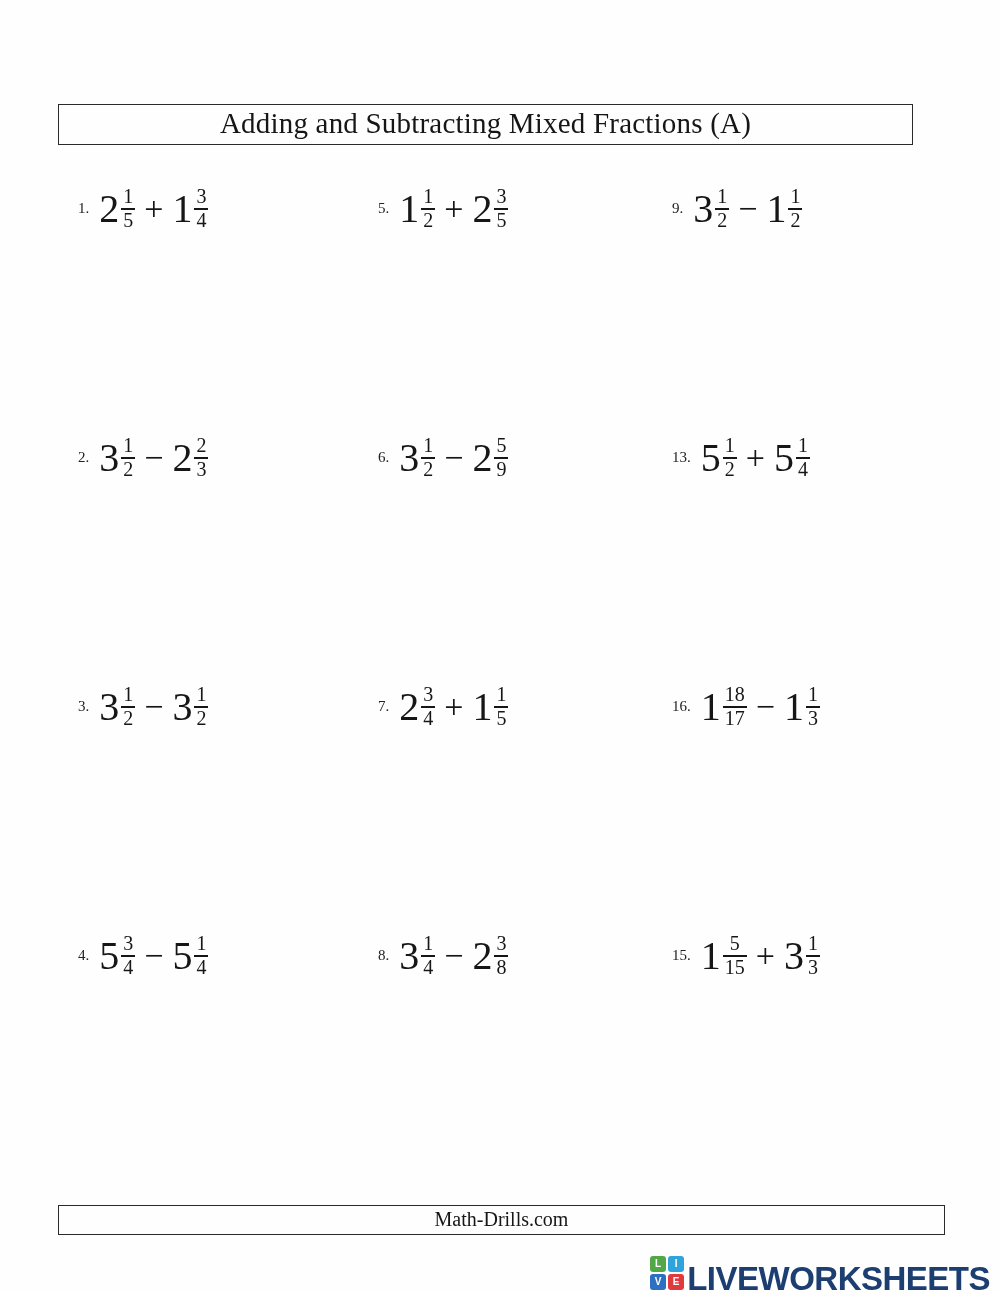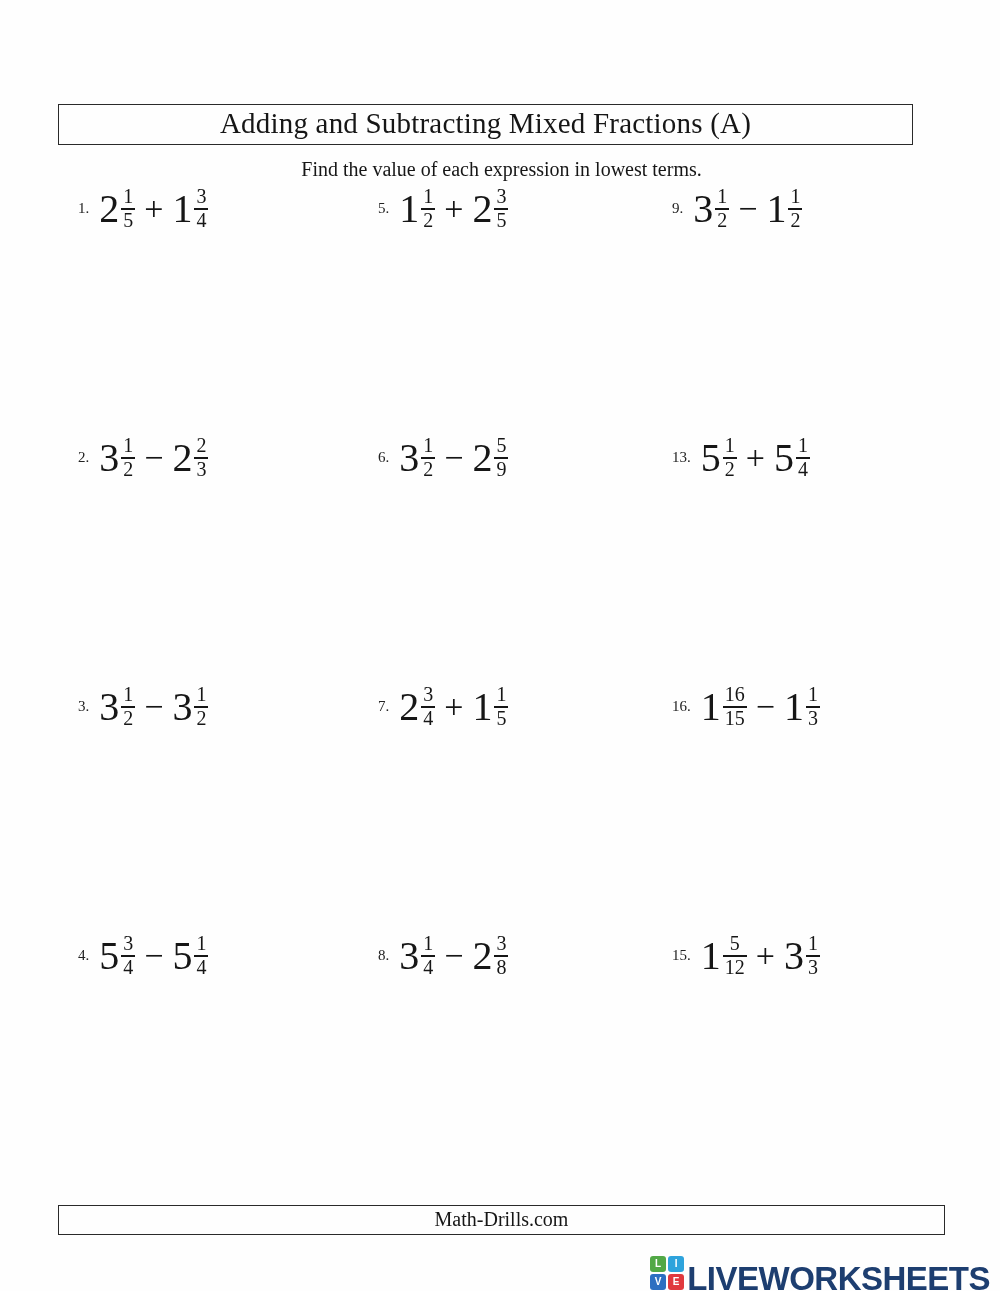--- a/index.html
+++ b/index.html
@@ -61,21 +61,20 @@
 </style>
 </head>
 <body>
 
 <div class="sheet">
 
   <div class="title-box">
     <h1>Adding and Subtracting Mixed Fractions (A)</h1>
   </div>
 
-  <div class="instructions">Find the value of each expression in lowest terms.</div>
 
   <div class="problems-grid">
       <div class="problem">
         <span class="plabel">1.</span>
         <span class="mixed">
           <span class="whole">2</span>
           <span class="frac">
             <span class="fn">1</span>
             <span class="fd">5</span>
           </span>
@@ -213,76 +212,76 @@
             <span class="fn">1</span>
             <span class="fd">5</span>
           </span>
         </span>
       </div>
       <div class="problem">
         <span class="plabel">16.</span>
         <span class="mixed">
           <span class="whole">1</span>
           <span class="frac">
-            <span class="fn">16</span>
+            <span class="fn">18</span>
+            <span class="fd">17</span>
+          </span>
+        </span>
+        <span class="op">−</span>
+        <span class="mixed">
+          <span class="whole">1</span>
+          <span class="frac">
+            <span class="fn">1</span>
+            <span class="fd">3</span>
+          </span>
+        </span>
+      </div>
+      <div class="problem">
+        <span class="plabel">4.</span>
+        <span class="mixed">
+          <span class="whole">5</span>
+          <span class="frac">
+            <span class="fn">3</span>
+            <span class="fd">4</span>
+          </span>
+        </span>
+        <span class="op">−</span>
+        <span class="mixed">
+          <span class="whole">5</span>
+          <span class="frac">
+            <span class="fn">1</span>
+            <span class="fd">4</span>
+          </span>
+        </span>
+      </div>
+      <div class="problem">
+        <span class="plabel">8.</span>
+        <span class="mixed">
+          <span class="whole">3</span>
+          <span class="frac">
+            <span class="fn">1</span>
+            <span class="fd">4</span>
+          </span>
+        </span>
+        <span class="op">−</span>
+        <span class="mixed">
+          <span class="whole">2</span>
+          <span class="frac">
+            <span class="fn">3</span>
+            <span class="fd">8</span>
+          </span>
+        </span>
+      </div>
+      <div class="problem">
+        <span class="plabel">15.</span>
+        <span class="mixed">
+          <span class="whole">1</span>
+          <span class="frac">
+            <span class="fn">5</span>
             <span class="fd">15</span>
-          </span>
-        </span>
-        <span class="op">−</span>
-        <span class="mixed">
-          <span class="whole">1</span>
-          <span class="frac">
-            <span class="fn">1</span>
-            <span class="fd">3</span>
-          </span>
-        </span>
-      </div>
-      <div class="problem">
-        <span class="plabel">4.</span>
-        <span class="mixed">
-          <span class="whole">5</span>
-          <span class="frac">
-            <span class="fn">3</span>
-            <span class="fd">4</span>
-          </span>
-        </span>
-        <span class="op">−</span>
-        <span class="mixed">
-          <span class="whole">5</span>
-          <span class="frac">
-            <span class="fn">1</span>
-            <span class="fd">4</span>
-          </span>
-        </span>
-      </div>
-      <div class="problem">
-        <span class="plabel">8.</span>
-        <span class="mixed">
-          <span class="whole">3</span>
-          <span class="frac">
-            <span class="fn">1</span>
-            <span class="fd">4</span>
-          </span>
-        </span>
-        <span class="op">−</span>
-        <span class="mixed">
-          <span class="whole">2</span>
-          <span class="frac">
-            <span class="fn">3</span>
-            <span class="fd">8</span>
-          </span>
-        </span>
-      </div>
-      <div class="problem">
-        <span class="plabel">15.</span>
-        <span class="mixed">
-          <span class="whole">1</span>
-          <span class="frac">
-            <span class="fn">5</span>
-            <span class="fd">12</span>
           </span>
         </span>
         <span class="op">+</span>
         <span class="mixed">
           <span class="whole">3</span>
           <span class="frac">
             <span class="fn">1</span>
             <span class="fd">3</span>
           </span>
         </span>

